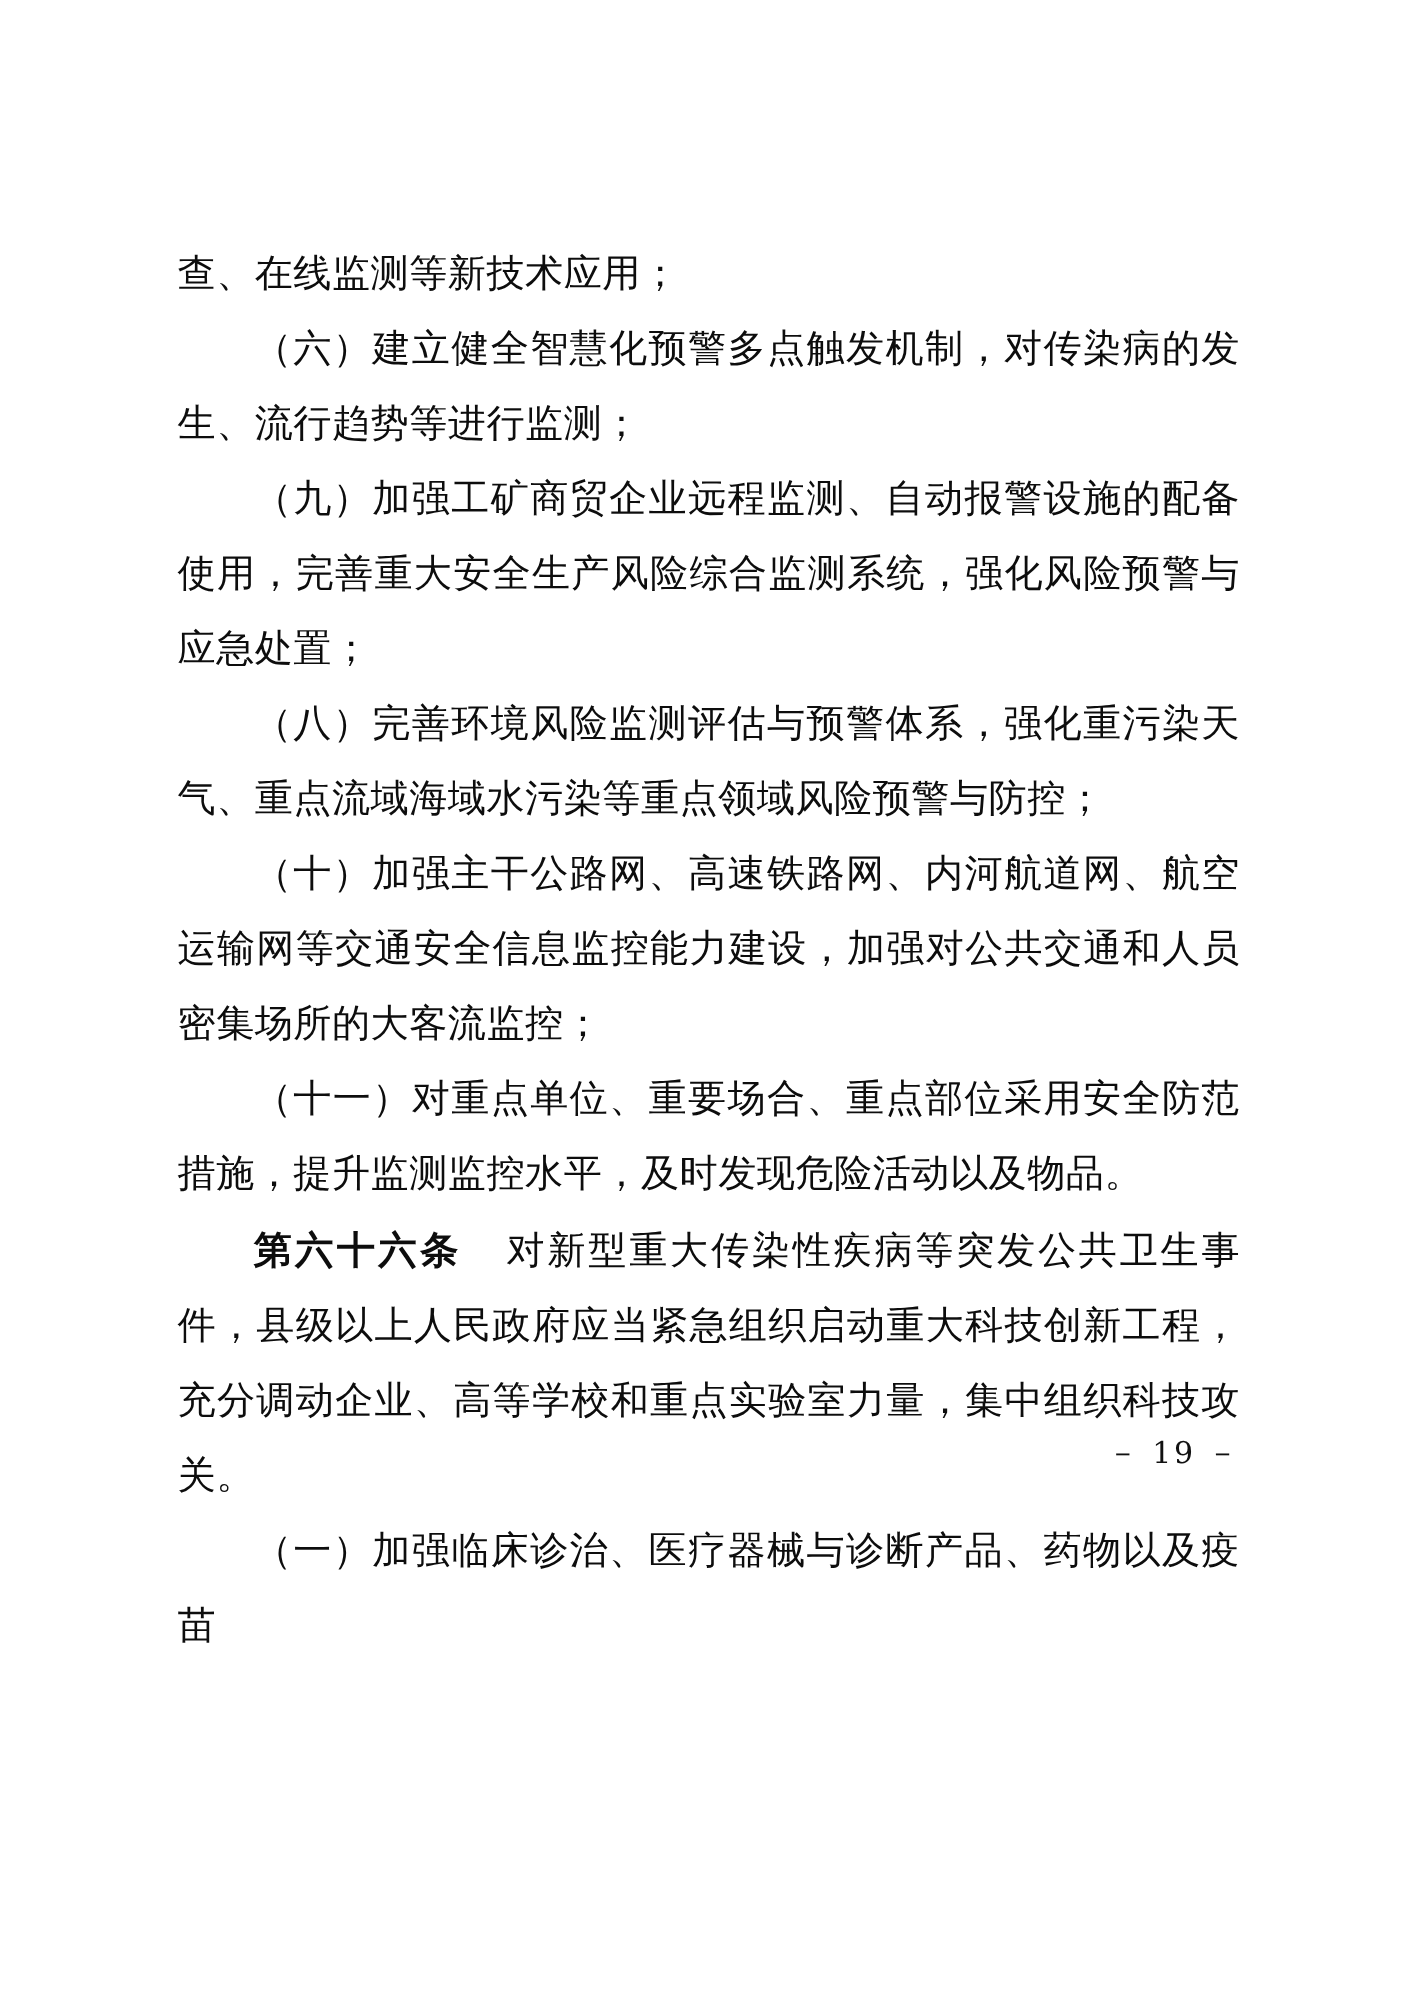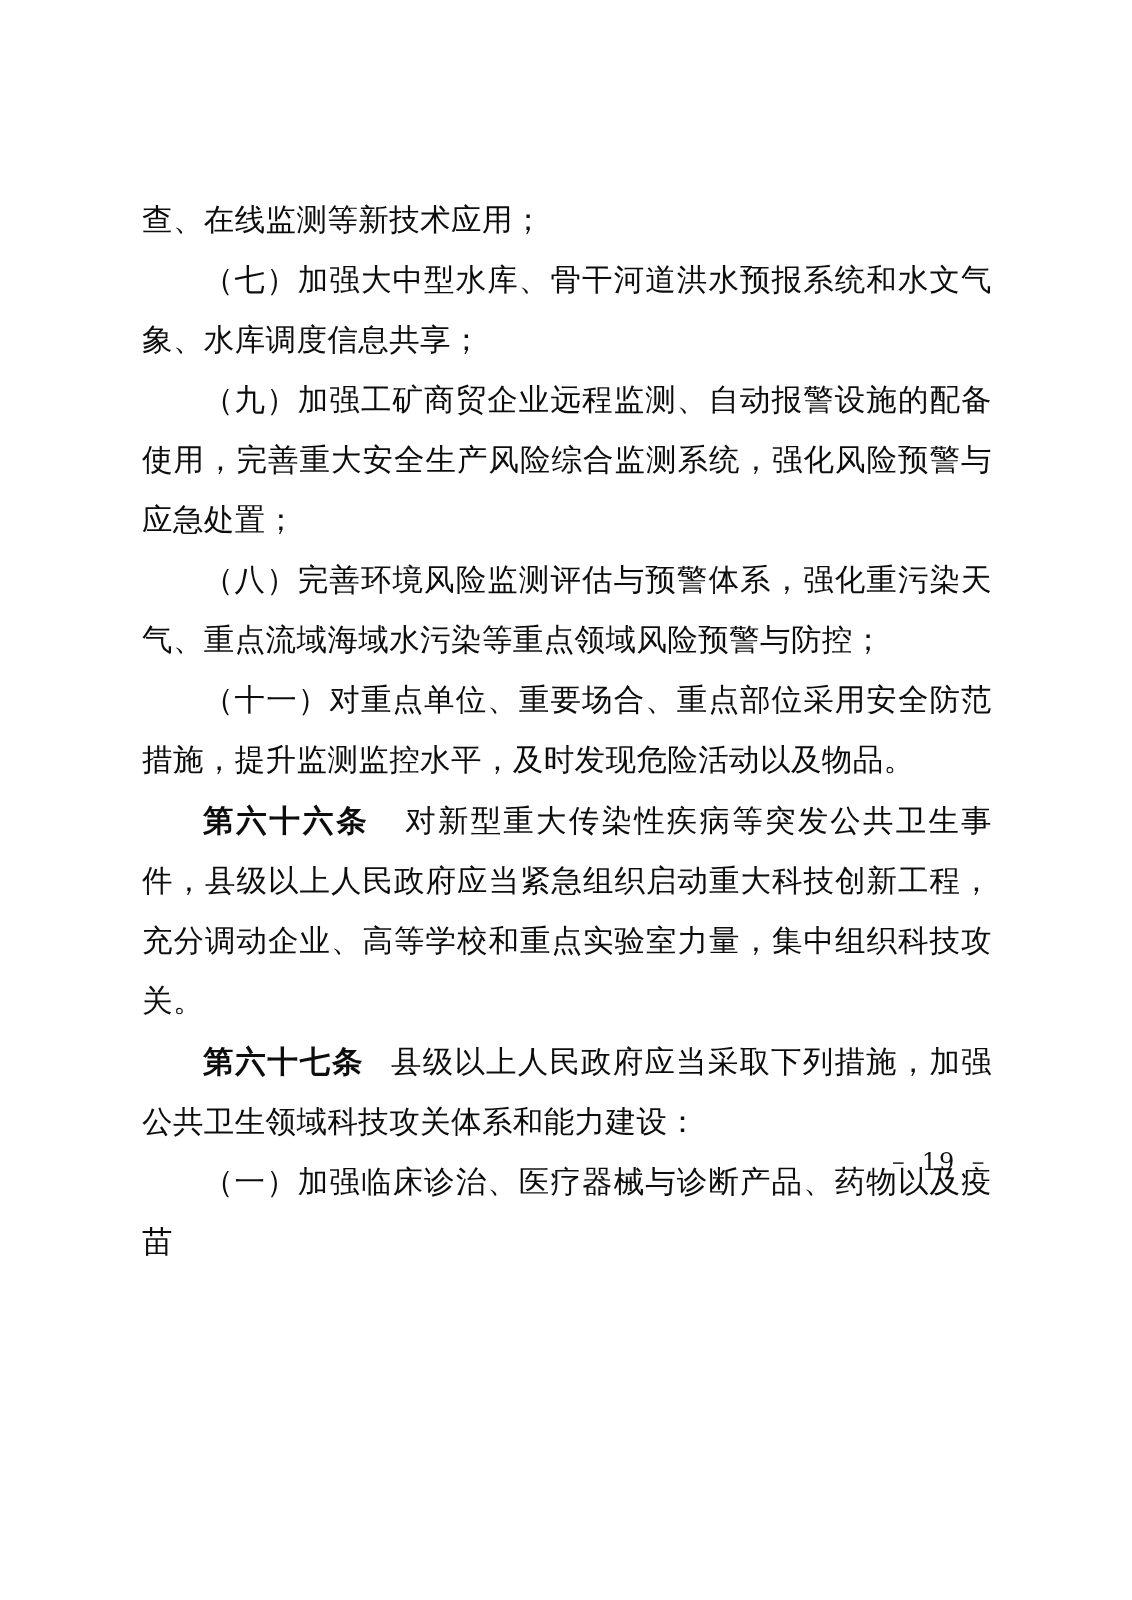--- a/index.html
+++ b/index.html
@@ -62,32 +62,32 @@
 </style>
 </head>
 <body>
 
 <div class="page">
   <div class="doc-body">
 
     <p class="para">查、在线监测等新技术应用；</p>
 
 
+    <p class="para indent">（六）建立健全智慧化预警多点触发机制，对传染病的发生、流行趋势等进行监测；</p>
 
-    <p class="para indent">（七）加强大中型水库、骨干河道洪水预报系统和水文气象、水库调度信息共享；</p>
 
     <p class="para indent">（九）加强工矿商贸企业远程监测、自动报警设施的配备使用，完善重大安全生产风险综合监测系统，强化风险预警与应急处置；</p>
 
     <p class="para indent">（八）完善环境风险监测评估与预警体系，强化重污染天气、重点流域海域水污染等重点领域风险预警与防控；</p>
 
+    <p class="para indent">（十）加强主干公路网、高速铁路网、内河航道网、航空运输网等交通安全信息监控能力建设，加强对公共交通和人员密集场所的大客流监控；</p>
 
     <p class="para indent">（十一）对重点单位、重要场合、重点部位采用安全防范措施，提升监测监控水平，及时发现危险活动以及物品。</p>
 
     <p class="para indent"><span class="art-label">第六十六条</span><span class="gap-md"></span><span>对新型重大传染性疾病等突发公共卫生事件，县级以上人民政府应当紧急组织启动重大科技创新工程，充分调动企业、高等学校和重点实验室力量，集中组织科技攻关。</span></p>
 
-    <p class="para indent"><span class="art-label">第六十七条</span><span class="gap-sm"></span><span>县级以上人民政府应当采取下列措施，加强公共卫生领域科技攻关体系和能力建设：</span></p>
 
     <p class="para indent">（一）加强临床诊治、医疗器械与诊断产品、药物以及疫苗</p>
 
   </div>
 
   <div class="page-number">－ 19 －</div>
 </div>
 
 </body></html>

